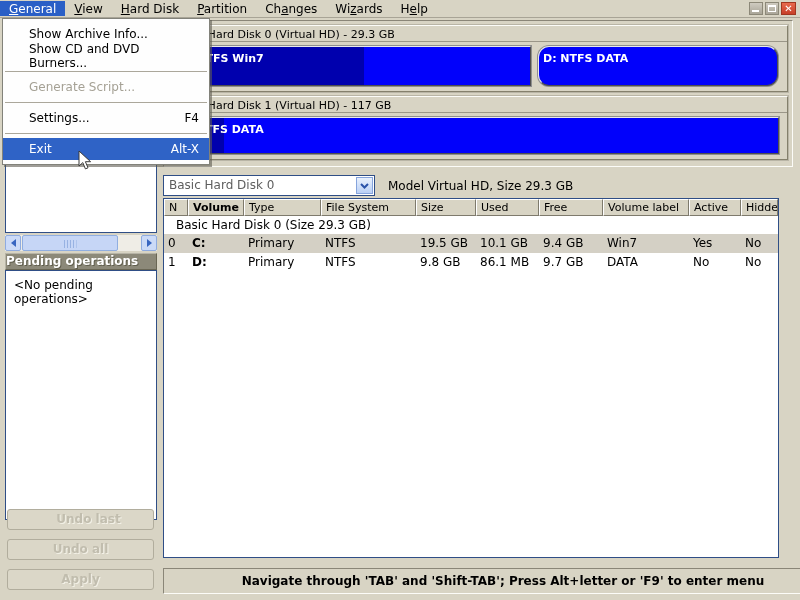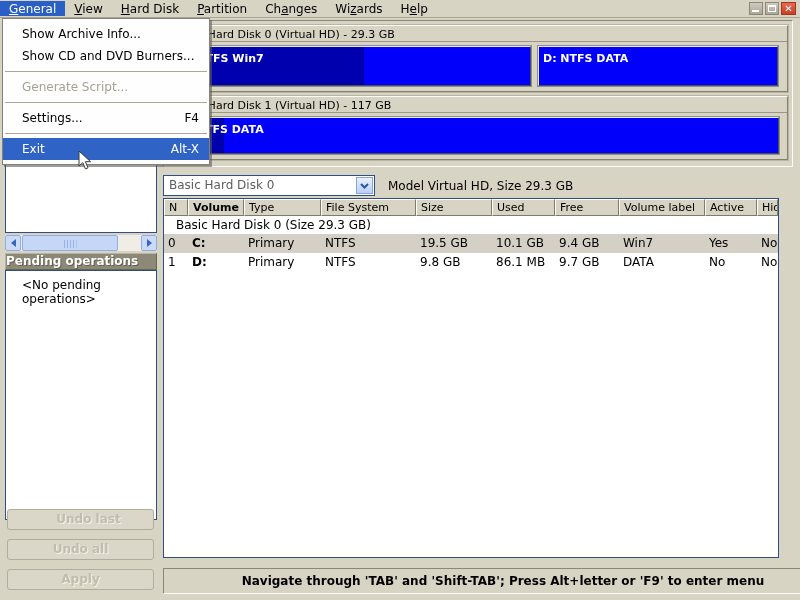--- a/index.html
+++ b/index.html
@@ -19,58 +19,58 @@
     position:relative; }
   .wbtn.close { width:15px; background:linear-gradient(#E86A4E,#C63F28); border-color:#A03620;
     color:#fff; font-size:10px; font-weight:bold; text-align:center; line-height:11px; }
   .glyph-min { position:absolute; left:2px; bottom:2px; width:7px; height:2px; background:#fff; }
   .glyph-max { position:absolute; left:2px; top:2px; width:8px; height:7px; border:1px solid #fff; border-top-width:2px; }
 
   
   #menu-popup { position:absolute; left:2px; top:18px; width:208px; background:#FEFEFE;
     border:1px solid #82827A; box-shadow:2px 2px 0 rgba(95,92,82,0.6); z-index:50; padding:4px 0; }
   .menu-item { height:22px; display:flex; align-items:center; justify-content:space-between;
-    padding:0 10px 0 19px; font-size:12px; color:#000; }
+    padding:0 10px 0 26px; font-size:12px; color:#000; }
   .menu-item.disabled { color:#A5A195; }
   .menu-item.hl { background:#2F63C6; color:#fff; }
   .menu-sep { border-top:1px solid #ABA79B; margin:4px 2px; }
 
   
   #disk-area { position:absolute; left:163px; top:20px; width:630px; height:147px;
     border:1px solid; border-color:#8A8678 #FCFCF8 #FCFCF8 #8A8678; background:#D8D4C4; padding:3px; }
   .disk-group { border:1px solid; border-color:#FCFCF8 #84806C #84806C #FCFCF8;
     box-shadow:0 0 0 1px #B9B5A6; margin:1px 1px 4px 1px; background:#D8D4C4; }
   .disk-title { height:16px; font-size:11px; padding:2px 0 0 6px; border-bottom:1px solid #9A9688; color:#000; }
   .disk-bars { position:relative; height:49px; }
   .pbar { position:absolute; top:4px; height:40px; background:#0101FB;
     border:1px solid; border-color:#E9E9E9 #4E4E4E #4E4E4E #E9E9E9; box-shadow:0 0 0 1px #8E8E8E;
     overflow:hidden; }
   .pbar .used { position:absolute; left:0; top:0; bottom:0; background:#0000AE; }
   .pbar .plabel { position:relative; color:#fff; font-weight:bold; font-size:11px; padding:2px 0 0 4px; }
   #bar-c { left:6px;  width:356px; }
-  #bar-d { left:369px; width:240px; }
+  #bar-d { left:369px; width:240px;border-radius:11px; }
   #bar-e { left:6px;  width:604px; }
   #disk1 .disk-bars { height:46px; }
   #disk1 .pbar { height:37px; }
 
   
   #combo { position:absolute; left:163px; top:175px; width:212px; height:21px;
     background:#fff; border:1px solid #2F4E86; font-size:12px; color:#5E5E5E; padding:2px 20px 0 5px; }
   #combo-btn { position:absolute; right:1px; top:1px; width:17px; height:17px;
     background:linear-gradient(#E9F1FD,#BAD0F5); border:1px solid #86A4DC; display:grid; place-items:center; }
   #model-label { position:absolute; left:388px; top:179px; font-size:12px; color:#000; }
 
   
   #table { position:absolute; left:163px; top:198px; width:616px; height:360px;
     background:#fff; border:1px solid #2F4E86; }
   .trow { display:flex; }
   .th { height:17px; background:#D8D4C4; border:1px solid; border-color:#FFFFFF #7E7A6C #7E7A6C #FFFFFF;
     font-size:11px; padding:1px 0 0 4px; overflow:hidden; white-space:nowrap; }
   .td { height:19px; font-size:12px; line-height:19px; padding-left:4px; overflow:hidden; white-space:nowrap; }
-  .c0{width:24px;} .c1{width:56px;font-weight:bold;} .c2{width:77px;} .c3{width:95px;} .c4{width:76px;}
+  .c0{width:24px;} .c1{width:56px;font-weight:bold;} .c2{width:77px;} .c3{width:95px;} .c4{width:60px;}
   .c5{width:63px;} .c6{width:64px;} .c7{width:86px;} .c8{width:52px;} .c9{flex:1;}
   #group-row { height:18px; line-height:18px; font-size:12px; padding-left:12px; color:#000; }
   .drow.selected { background:#D4D0C5; }
 
   
   #statusbar { position:absolute; left:163px; top:568px; width:680px; height:26px;
     border:1px solid; border-color:#8A8678 #FCFCF8 #FCFCF8 #8A8678;
     text-align:center; font-weight:bold; font-size:12px; color:#000000; line-height:24px; }
 
   
@@ -85,21 +85,21 @@
   #sb-thumb { position:absolute; left:17px; top:0; width:96px; height:16px;
     background:#C6D6F6; border:1px solid #90AEE0; border-radius:2px; }
   #sb-grip { position:absolute; left:50%; top:4px; width:13px; height:8px; transform:translateX(-50%);
     background:repeating-linear-gradient(90deg,#97B2E2 0 1px,transparent 1px 3px); }
 
   #pending-header { position:absolute; left:5px; top:253px; width:152px; height:17px;
     background:#8C8979; border:1px solid; border-color:#B7B4A6 #696654 #696654 #B7B4A6;
     color:#fff; font-weight:bold; font-size:12px; line-height:15px;
     text-shadow:1px 1px 0 #615F4E; }
   #pending-panel { position:absolute; left:5px; top:270px; width:152px; height:250px;
-    background:#fff; border:1px solid #2F4E86; font-size:12px; color:#000; padding:7px 0 0 16px; }
+    background:#fff; border:1px solid #2F4E86; font-size:12px; color:#000; padding:7px 0 0 8px; }
 
   .side-btn { position:absolute; left:7px; width:147px; height:21px;
     background:#DBD7C8; border:1px solid #B1AD9D; border-radius:3px;
     color:#C1BDAE; font-weight:bold; font-size:12px; text-align:center; line-height:19px;
     text-shadow:1px 1px 0 #F2F0E6; }
   #btn-undo-last { top:509px;padding-left:16px; } #btn-undo-all { top:539px; } #btn-apply { top:569px; }
 
   
   #cursor { position:absolute; left:78px; top:150px; z-index:100; }
 </style>

